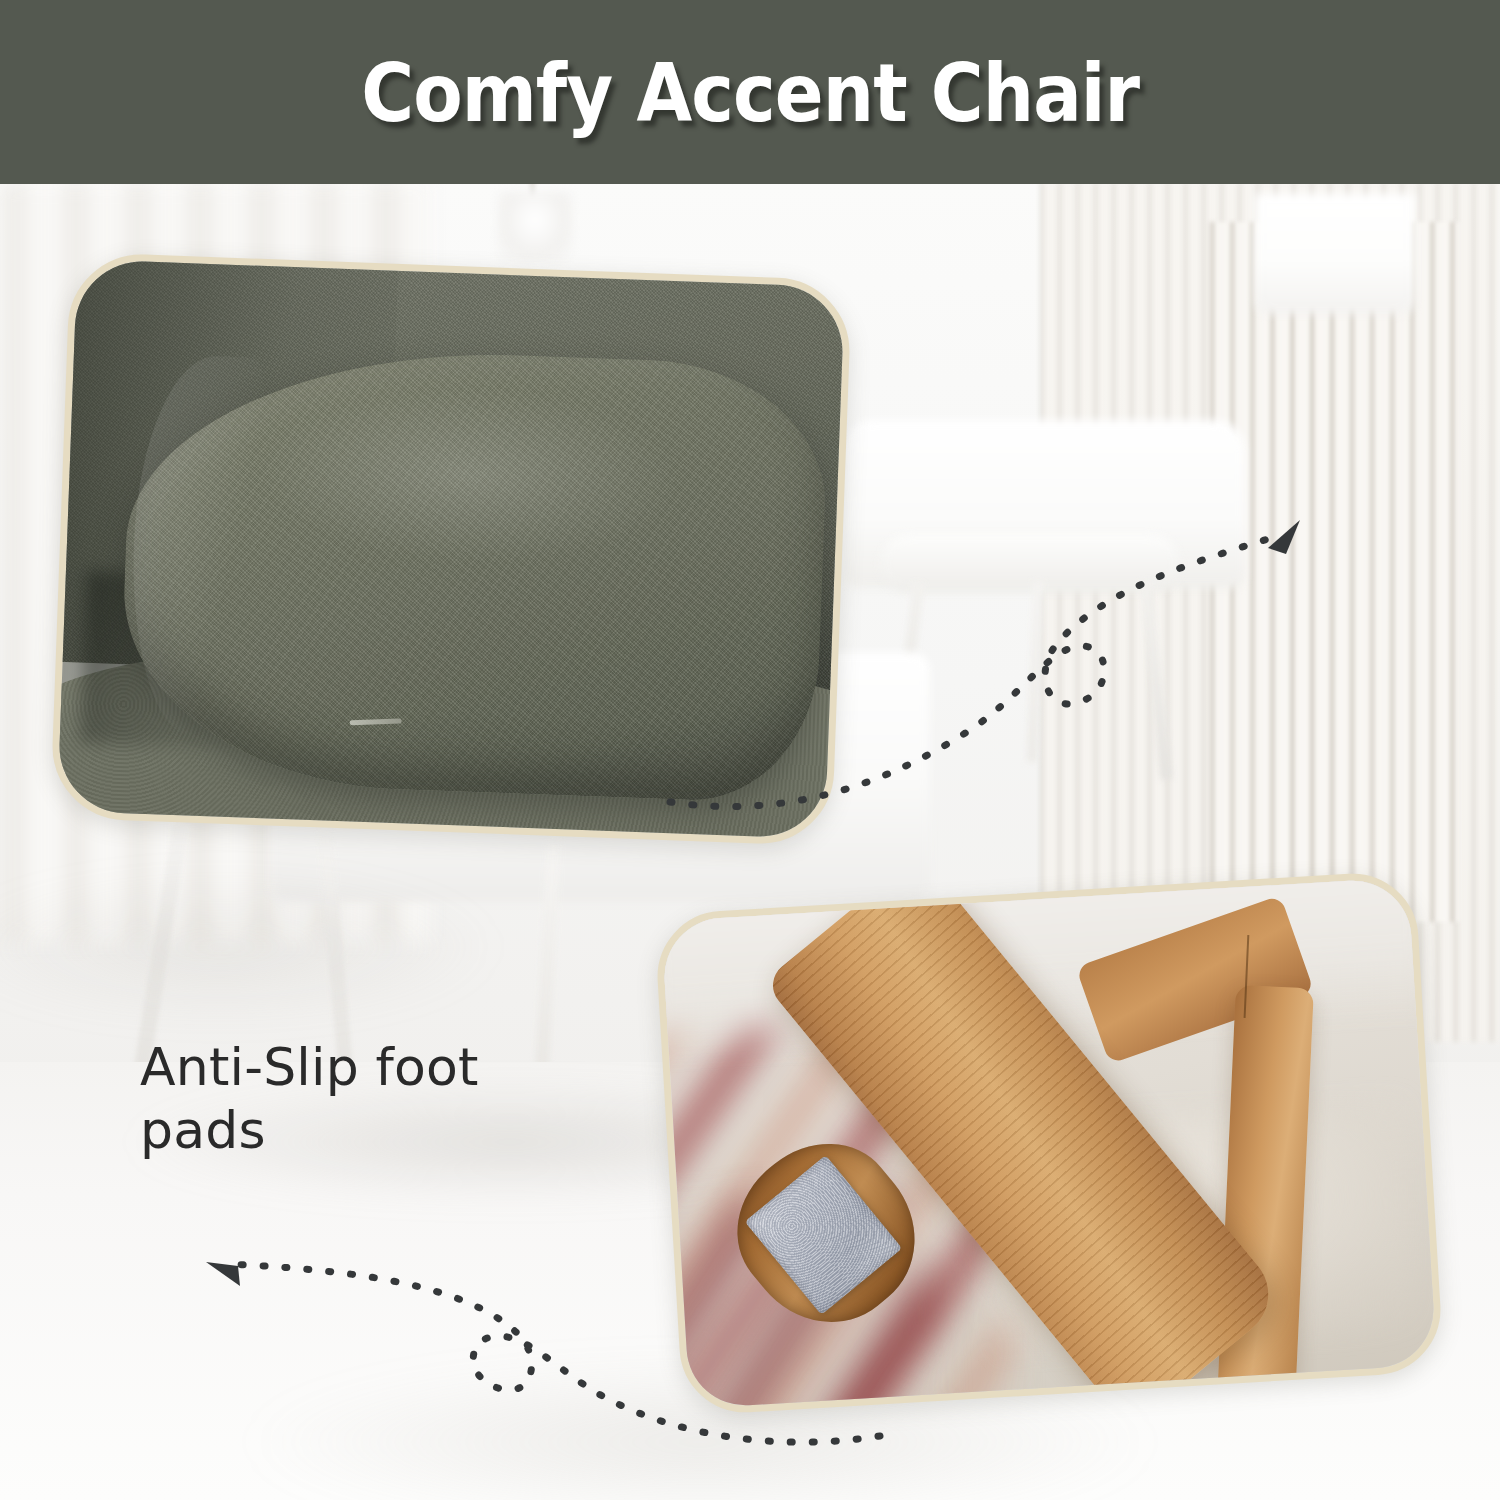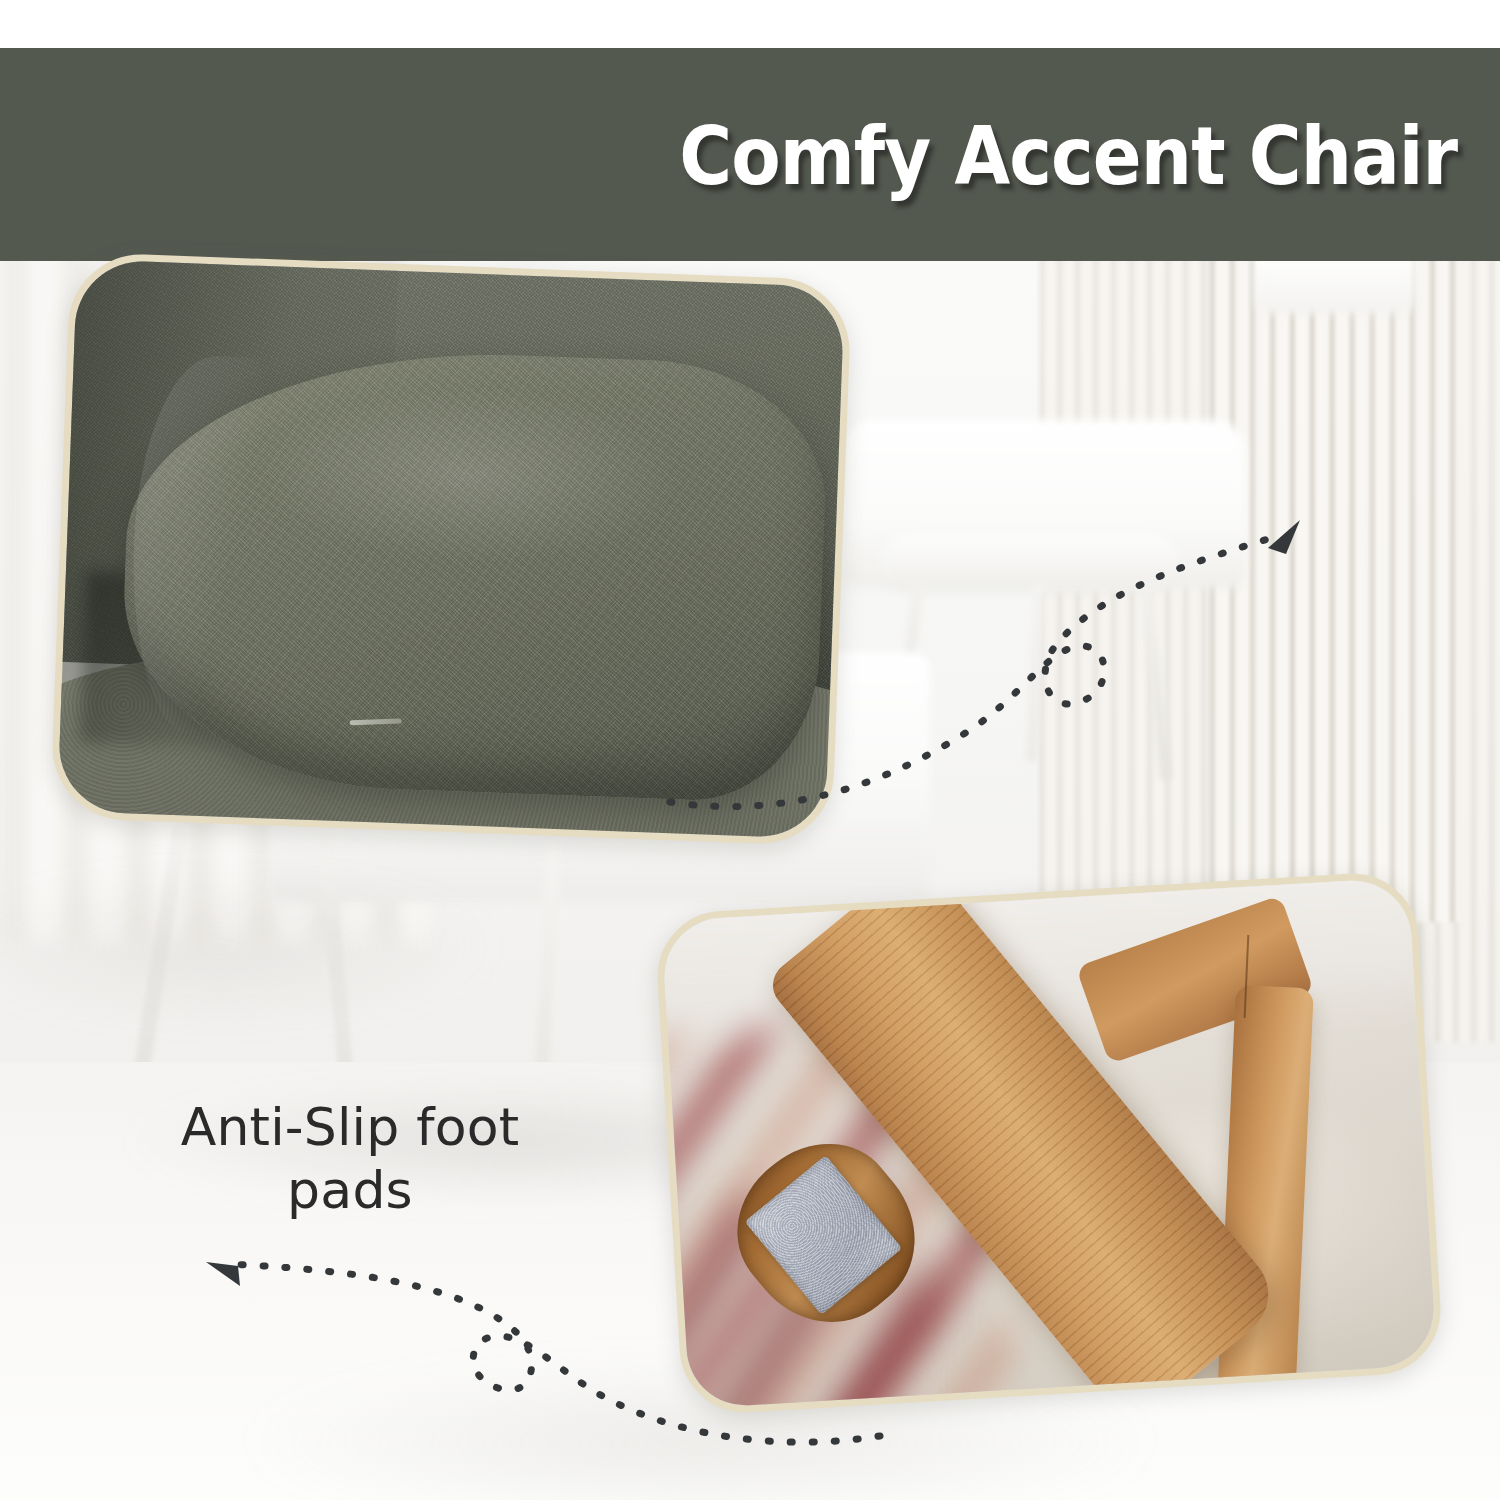--- a/index.html
+++ b/index.html
@@ -94,23 +94,23 @@
              filter:blur(16px); }
   .bg-shadow2 { left:250px; top:1180px; width:900px; height:160px; border-radius:50%;
              background:radial-gradient(ellipse,rgba(180,176,168,.22),rgba(180,176,168,0) 72%);
              filter:blur(20px); }
   .bg-shadow3 { left:-60px; top:690px; width:560px; height:150px; border-radius:50%;
              background:radial-gradient(ellipse,rgba(186,182,174,.2),rgba(186,182,174,0) 70%);
              filter:blur(18px); }
 
   
   .header {
-    position:absolute; left:0; top:0; width:1500px; height:213px;
+    position:absolute; left:0; top:0; width:1500px; height:184px;
     background:#545950;
-    display:flex; align-items:center; justify-content:flex-end;margin-top:48px;
+    display:flex; align-items:center; justify-content:center;
   }
   .header-title {
     font-family:"DejaVu Sans", sans-serif;
     font-weight:bold;
     font-size:80px;
     letter-spacing:-1px;
     color:#ffffff;
     transform:scaleX(.90);
     text-shadow:5px 6px 5px rgba(26,28,24,.55);
     white-space:nowrap;
@@ -284,21 +284,21 @@
   
   .callout {
     position:absolute;
     font-family:"DejaVu Sans", sans-serif;
     color:#2a2a2a;
     font-weight:400;
     line-height:1.22;
     white-space:pre-line;
   }
   #label-pillow { left:910px; top:440px; font-size:52px; letter-spacing:.2px; }
-  #label-pads   { left:140px; top:1096px; font-size:52px; width:420px; text-align:center; letter-spacing:.2px; }
+  #label-pads   { left:140px; top:1036px; font-size:52px; width:420px; text-align:left; letter-spacing:.2px; }
 
   
   .arrow-svg { position:absolute; overflow:visible; pointer-events:none; }
   #arrow-pillow { left:640px; top:520px; width:700px; height:320px; }
   #arrow-pads   { left:180px; top:1240px; width:720px; height:240px; }
   .dash-path {
     fill:none; stroke:#35383a; stroke-width:7;
     stroke-linecap:round;
     stroke-dasharray:2 20;
   }

